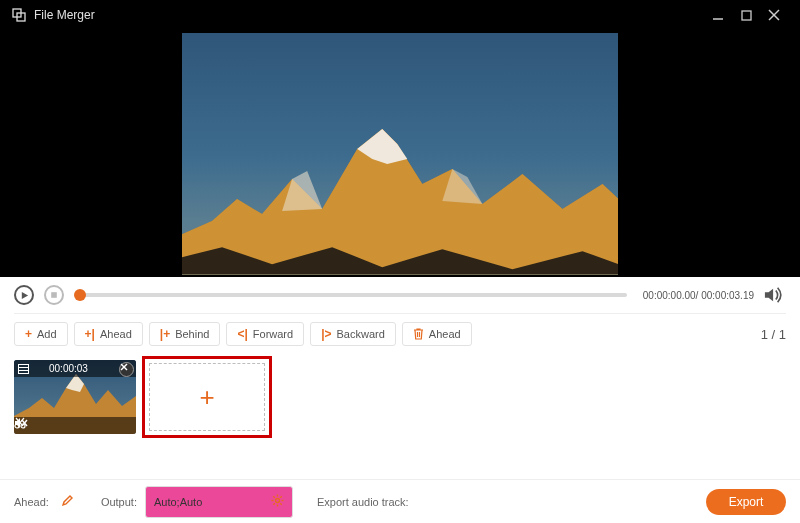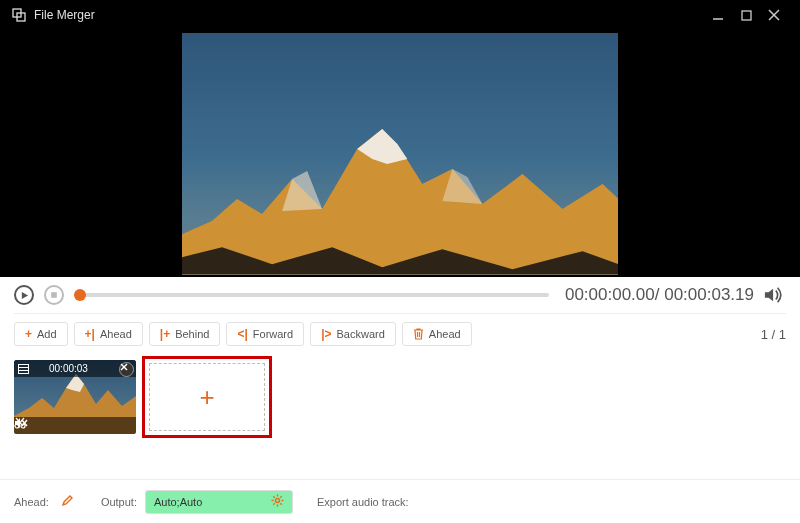--- a/index.html
+++ b/index.html
@@ -17,21 +17,21 @@
     .preview-canvas { width: 436px; height: 242px; position: relative; overflow: hidden; }
     .sky { position:absolute; inset:0; background: linear-gradient(#2f5679 0%, #3c6b8e 50%, #5a7e91 78%, #5e7d8c 100%); }
     .mountains { position:absolute; left:0; right:0; bottom:0; height:60%; }
 
     
     .playbar { height: 36px; display: flex; align-items: center; padding: 0 14px; gap: 10px; }
     .pb-btn { width: 20px; height: 20px; border-radius: 50%; border: 2px solid #555; display:flex; align-items:center; justify-content:center; cursor:pointer; }
     .pb-btn.muted { border-color:#bbb; color:#bbb; cursor:default; }
     .pb-track { flex: 1; height: 4px; background: #d9d9d9; border-radius: 2px; position: relative; margin: 0 6px; }
     .pb-thumb { position:absolute; left:0; top:50%; transform:translate(-50%,-50%); width:12px; height:12px; border-radius:50%; background:#e66a1f; }
-    .pb-time { font-size: 17px; color: #555; white-space: nowrap; }
+    .pb-time { font-size: 10px; color: #555; white-space: nowrap; }
     .vol-icon { width: 22px; height: 22px; color:#555; display:flex; align-items:center; }
 
     .sep { height:1px; background:#eee; margin: 0 14px; }
 
     
     .toolbar { height: 40px; display:flex; align-items:center; padding: 0 14px; gap: 6px; }
     .tbar-btn { height: 24px; padding: 0 10px; border:1px solid #e2e2e2; border-radius:3px; background:#fff; display:flex; align-items:center; gap:5px; font-size:11px; color:#555; cursor:pointer; }
     .tbar-btn .ic { color:#e66a1f; font-size:12px; font-weight:bold; display:inline-flex; }
     .toolbar .spacer { flex:1; }
     .page { font-size:13px; color:#555; }
@@ -50,21 +50,21 @@
     .clip-bot .ic { color:#fff; font-size:11px; cursor:pointer; }
     .addbox { width: 130px; height: 82px; border:3px solid #cc0000; display:flex; align-items:center; justify-content:center; cursor:pointer; }
     .addbox-inner { width: 116px; height: 68px; border:1px dashed #bdbdbd; display:flex; align-items:center; justify-content:center; }
     .addbox-plus { color:#e66a1f; font-size:26px; font-weight:300; }
 
     
     .bottombar { position:absolute; left:0; right:0; bottom:0; height:44px; border-top:1px solid #eee; display:flex; align-items:center; padding:0 14px; gap:8px; font-size:11px; color:#444; }
     .bb-label { color:#666; }
     .bb-name { color:#333; }
     .bb-icon { color:#e66a1f; cursor:pointer; margin:0 4px; }
-    .select { height:24px; border:1px solid #ddd; border-radius:3px; padding:0 8px; display:flex; align-items:center; gap:18px; font-size:11px; color:#333; background:#86efac; cursor:pointer; }
+    .select { height:32px; border:1px solid #ddd; border-radius:3px; padding:0 8px; display:flex; align-items:center; gap:18px; font-size:11px; color:#333; background:#ec4899; cursor:pointer; }
     .select.output { width: 148px; justify-content:space-between; }
     .select.audio { width: 130px; justify-content:space-between; }
     .select .chev { color:#888; font-size:10px; }
     .select .gear { color:#e66a1f; }
     .bottombar .spacer { flex:1; }
     .btn { height:26px; width:80px; border-radius:13px; display:flex; align-items:center; justify-content:center; font-size:12px; cursor:pointer; }
     .btn-back { border:1px solid #e0a070; color:#d0601a; background:#fff; }
     .btn-export { background:#ed6d1f; color:#fff; }
   </style>
 </head>
@@ -239,13 +239,16 @@
             <line x1="9.3" y1="9.3" x2="10.7" y2="10.7"></line>
             <line x1="10.7" y1="2.3" x2="9.3" y2="3.7"></line>
             <line x1="3.7" y1="9.3" x2="2.3" y2="10.7"></line>
           </g>
         </svg>
     </span>
   </div>
   <span style="width:8px"></span>
   <span class="bb-label">Export audio track:</span>
   <span class="spacer"></span>
+  <div class="btn btn-export">
+    <span>Export</span>
+  </div>
 </div>
 
 </body></html>

